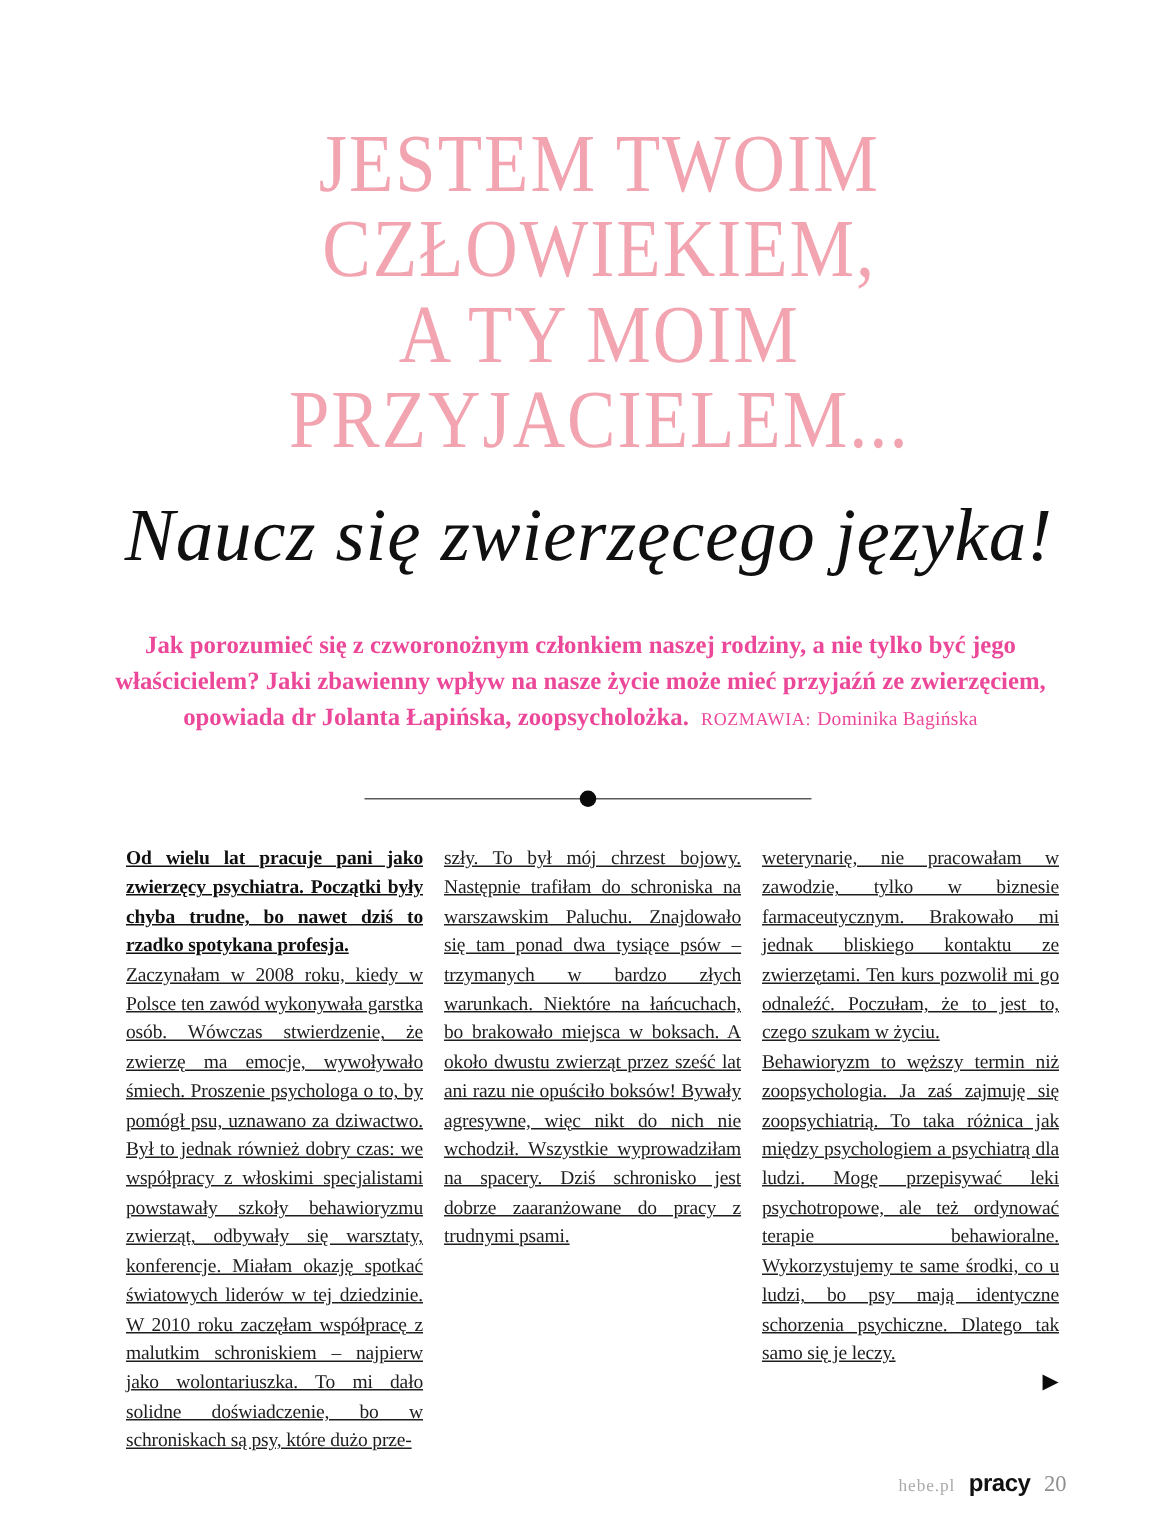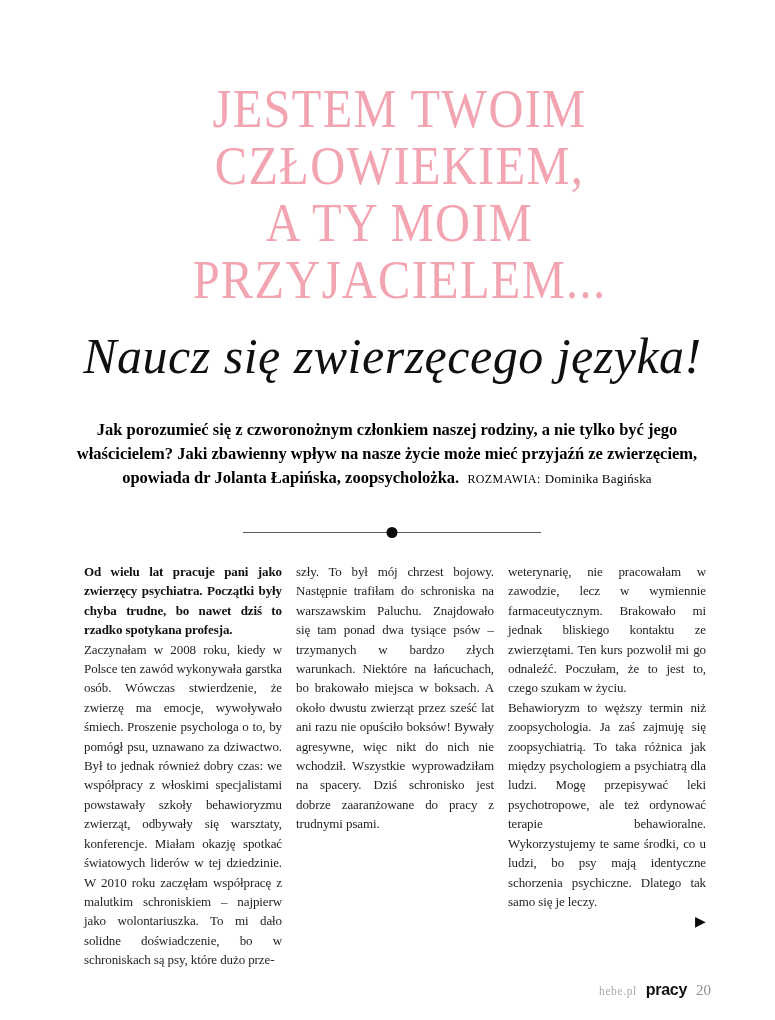--- a/index.html
+++ b/index.html
@@ -37,21 +37,21 @@
     letter-spacing:0.5px;
     padding-left:10px;
   }
 
   
   .lead {
     position:absolute; top:418px; left:72px; width:630px;
     text-align:center;
     font-weight:700;
     font-size:16.5px; line-height:24px;
-    color:#000000;
+    color:#ec4899;
   }
   .lead .byline-label {
     font-weight:400; font-size:12px; letter-spacing:0.4px; margin-left:4px;
   }
   .lead .byline-name {
     font-weight:400; font-size:13px; letter-spacing:0.2px;
   }
 
   
   .divider {
@@ -68,21 +68,21 @@
     position:absolute; top:562px; left:84px; width:622px;
     display:flex; gap:14px;
   }
   .col {
     flex:0 0 198px; width:198px;
     font-size:13px; line-height:19.4px;
     text-align:justify;
     color:#1e1e1e;
     letter-spacing:-0.1px;
   }
-  .col p { margin:0; }
+  .col p { margin:0;text-decoration:underline; }
   .col .q { font-weight:700; color:#101010; }
   .col p + .q { margin-top:19px; }
 
   
   .cont-arrow {
     position:absolute; left:695px; top:914px;
     font-size:14px; color:#0a0a0a;
     font-family:"DejaVu Sans", sans-serif;
     line-height:14px;
   }
@@ -131,21 +131,21 @@
 
   <main class="columns">
     <section class="col">
       <p class="q">Od wielu lat pracuje pani jako zwierzęcy psychiatra. Początki były chyba trudne, bo nawet dziś to rzadko spotykana profesja.</p>
       <p class="a">Zaczynałam w 2008 roku, kiedy w Polsce ten zawód wykonywała garstka osób. Wówczas stwierdzenie, że zwierzę ma emocje, wywoływało śmiech. Proszenie psychologa o to, by pomógł psu, uznawano za dziwactwo. Był to jednak również dobry czas: we współpracy z włoskimi specjalistami powstawały szkoły behawioryzmu zwierząt, odbywały się warsztaty, konferencje. Miałam okazję spotkać światowych liderów w tej dziedzinie. W 2010 roku zaczęłam współpracę z malutkim schroniskiem – najpierw jako wolontariuszka. To mi dało solidne doświadczenie, bo w schroniskach są psy, które dużo prze-</p>
     </section>
     <section class="col">
       <p class="a">szły. To był mój chrzest bojowy. Następnie trafiłam do schroniska na warszawskim Paluchu. Znajdowało się tam ponad dwa tysiące psów – trzymanych w bardzo złych warunkach. Niektóre na łańcuchach, bo brakowało miejsca w boksach. A około dwustu zwierząt przez sześć lat ani razu nie opuściło boksów! Bywały agresywne, więc nikt do nich nie wchodził. Wszystkie wyprowadziłam na spacery. Dziś schronisko jest dobrze zaaranżowane do pracy z trudnymi psami.</p>
     </section>
     <section class="col">
-      <p class="a">weterynarię, nie pracowałam w zawodzie, lecz w wymiennie farmaceutycznym. Brakowało mi jednak bliskiego kontaktu ze zwierzętami. Ten kurs pozwolił mi go odnaleźć. Poczułam, że to jest to, czego szukam w życiu.</p>
+      <p class="a">weterynarię, nie pracowałam w zawodzie, tylko w biznesie farmaceutycznym. Brakowało mi jednak bliskiego kontaktu ze zwierzętami. Ten kurs pozwolił mi go odnaleźć. Poczułam, że to jest to, czego szukam w życiu.</p>
       <p class="a">Behawioryzm to węższy termin niż zoopsychologia. Ja zaś zajmuję się zoopsychiatrią. To taka różnica jak między psychologiem a psychiatrą dla ludzi. Mogę przepisywać leki psychotropowe, ale też ordynować terapie behawioralne. Wykorzystujemy te same środki, co u ludzi, bo psy mają identyczne schorzenia psychiczne. Dlatego tak samo się je leczy.</p>
     </section>
   </main>
 
   <span class="cont-arrow">▶</span>
 
   <footer class="footer">
     <span class="site">hebe.pl</span>
     <span class="logo">pracy</span>
     <span class="page-num">20</span>

